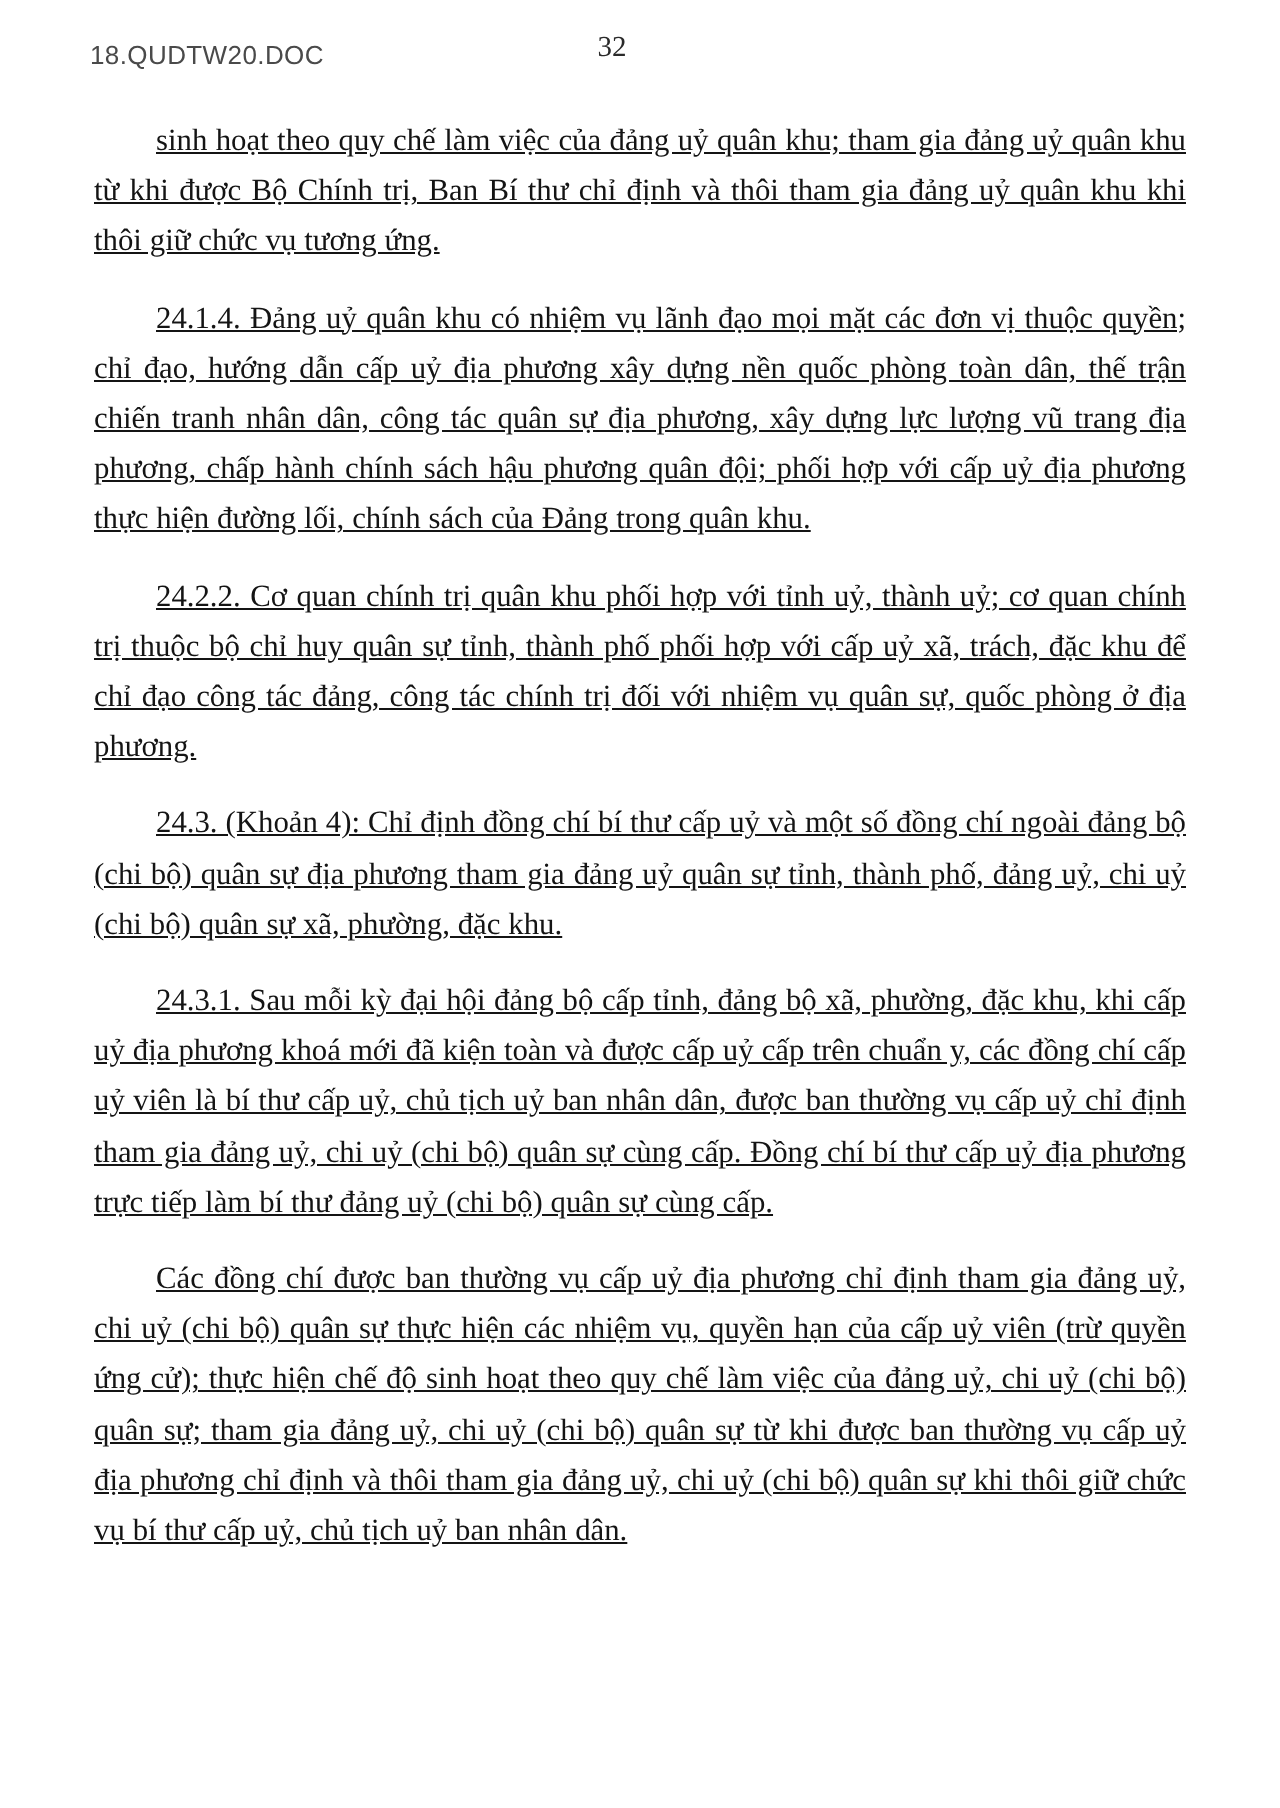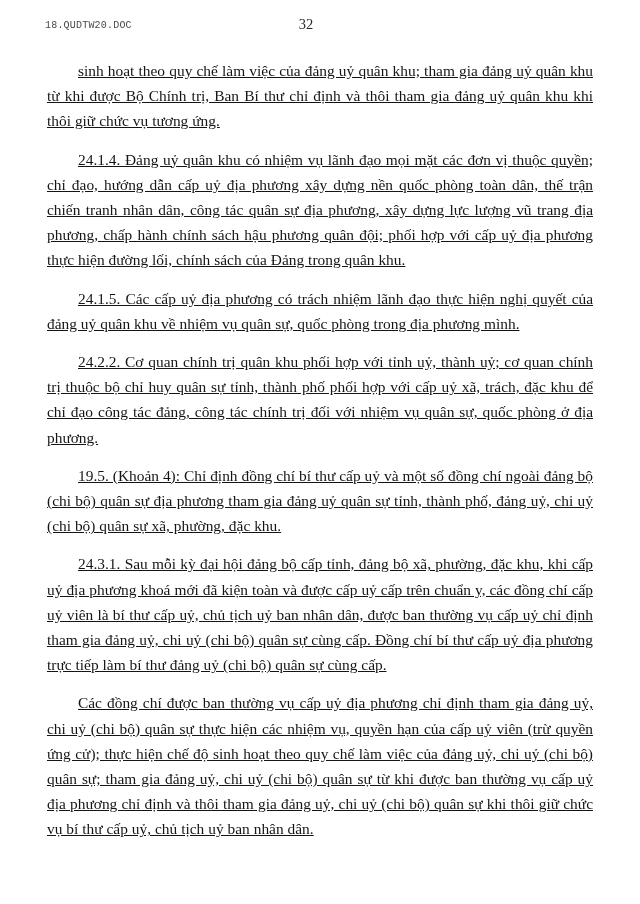--- a/index.html
+++ b/index.html
@@ -27,22 +27,22 @@
     top: 16px;
     left: 0;
     width: 640px;
     height: 30px;
   }
 
   .doc-code {
     position: absolute;
     left: 45px;
     top: 4px;
-    font-family: Liberation Mono, monospace;
-    font-size: 10px;
+    font-family: Liberation Sans, sans-serif;
+    font-size: 13px;
     letter-spacing: 0.2px;
     color: #4a4a4a;
     white-space: nowrap;
   }
 
   .page-number {
     position: absolute;
     left: 0;
     top: 0;
     width: 612px;
@@ -88,20 +88,19 @@
 
   <div class="page-header">
     <div class="doc-code">18.QUDTW20.DOC</div>
     <div class="page-number">32</div>
   </div>
 
   <div class="body-text">
 
   <p class="para">sinh hoạt theo quy chế làm việc của đảng uỷ quân khu; tham gia đảng uỷ quân khu từ khi được Bộ Chính trị, Ban Bí thư chỉ định và thôi tham gia đảng uỷ quân khu khi thôi giữ chức vụ tương ứng.</p>
       <p class="para">24.1.4. Đảng uỷ quân khu có nhiệm vụ lãnh đạo mọi mặt các đơn vị thuộc quyền; chỉ đạo, hướng dẫn cấp uỷ địa phương xây dựng nền quốc phòng toàn dân, thế trận chiến tranh nhân dân, công tác quân sự địa phương, xây dựng lực lượng vũ trang địa phương, chấp hành chính sách hậu phương quân đội; phối hợp với cấp uỷ địa phương thực hiện đường lối, chính sách của Đảng trong quân khu.</p>
-      <p class="para">24.1.5. Các cấp uỷ địa phương có trách nhiệm lãnh đạo thực hiện nghị quyết của đảng uỷ quân khu về nhiệm vụ quân sự, quốc phòng trong địa phương mình.</p>
       <p class="para">24.2.2. Cơ quan chính trị quân khu phối hợp với tỉnh uỷ, thành uỷ; cơ quan chính trị thuộc bộ chỉ huy quân sự tỉnh, thành phố phối hợp với cấp uỷ xã, trách, đặc khu để chỉ đạo công tác đảng, công tác chính trị đối với nhiệm vụ quân sự, quốc phòng ở địa phương.</p>
-      <p class="para">19.5. (Khoản 4): Chỉ định đồng chí bí thư cấp uỷ và một số đồng chí ngoài đảng bộ (chi bộ) quân sự địa phương tham gia đảng uỷ quân sự tỉnh, thành phố, đảng uỷ, chi uỷ (chi bộ) quân sự xã, phường, đặc khu.</p>
+      <p class="para">24.3. (Khoản 4): Chỉ định đồng chí bí thư cấp uỷ và một số đồng chí ngoài đảng bộ (chi bộ) quân sự địa phương tham gia đảng uỷ quân sự tỉnh, thành phố, đảng uỷ, chi uỷ (chi bộ) quân sự xã, phường, đặc khu.</p>
       <p class="para">24.3.1. Sau mỗi kỳ đại hội đảng bộ cấp tỉnh, đảng bộ xã, phường, đặc khu, khi cấp uỷ địa phương khoá mới đã kiện toàn và được cấp uỷ cấp trên chuẩn y, các đồng chí cấp uỷ viên là bí thư cấp uỷ, chủ tịch uỷ ban nhân dân, được ban thường vụ cấp uỷ chỉ định tham gia đảng uỷ, chi uỷ (chi bộ) quân sự cùng cấp. Đồng chí bí thư cấp uỷ địa phương trực tiếp làm bí thư đảng uỷ (chi bộ) quân sự cùng cấp.</p>
       <p class="para">Các đồng chí được ban thường vụ cấp uỷ địa phương chỉ định tham gia đảng uỷ, chi uỷ (chi bộ) quân sự thực hiện các nhiệm vụ, quyền hạn của cấp uỷ viên (trừ quyền ứng cử); thực hiện chế độ sinh hoạt theo quy chế làm việc của đảng uỷ, chi uỷ (chi bộ) quân sự; tham gia đảng uỷ, chi uỷ (chi bộ) quân sự từ khi được ban thường vụ cấp uỷ địa phương chỉ định và thôi tham gia đảng uỷ, chi uỷ (chi bộ) quân sự khi thôi giữ chức vụ bí thư cấp uỷ, chủ tịch uỷ ban nhân dân.</p>
     </div>
 
 </div>
 
 </body></html>

